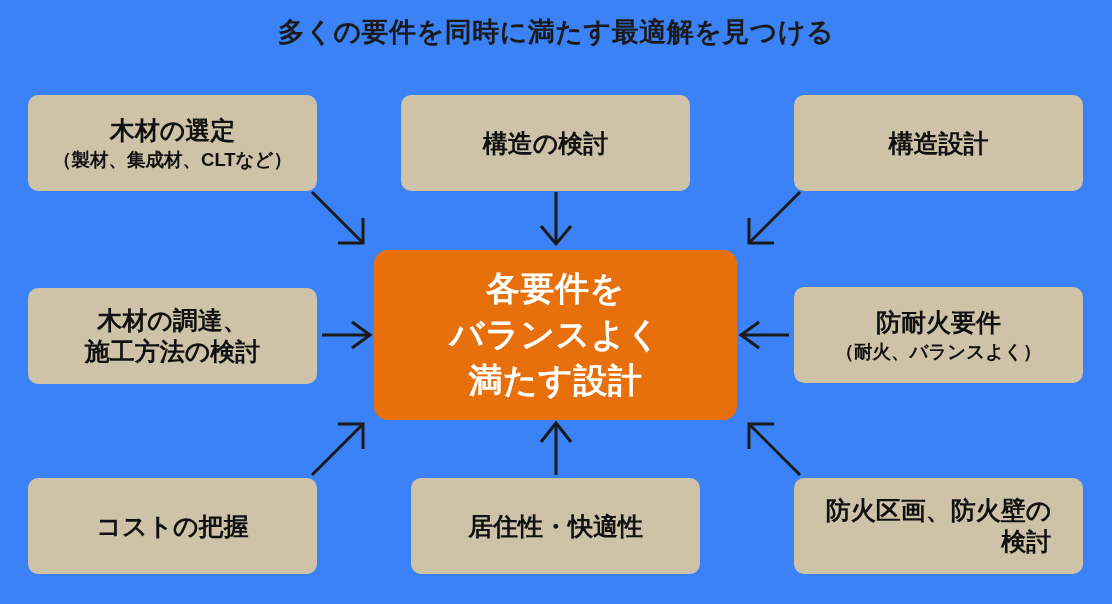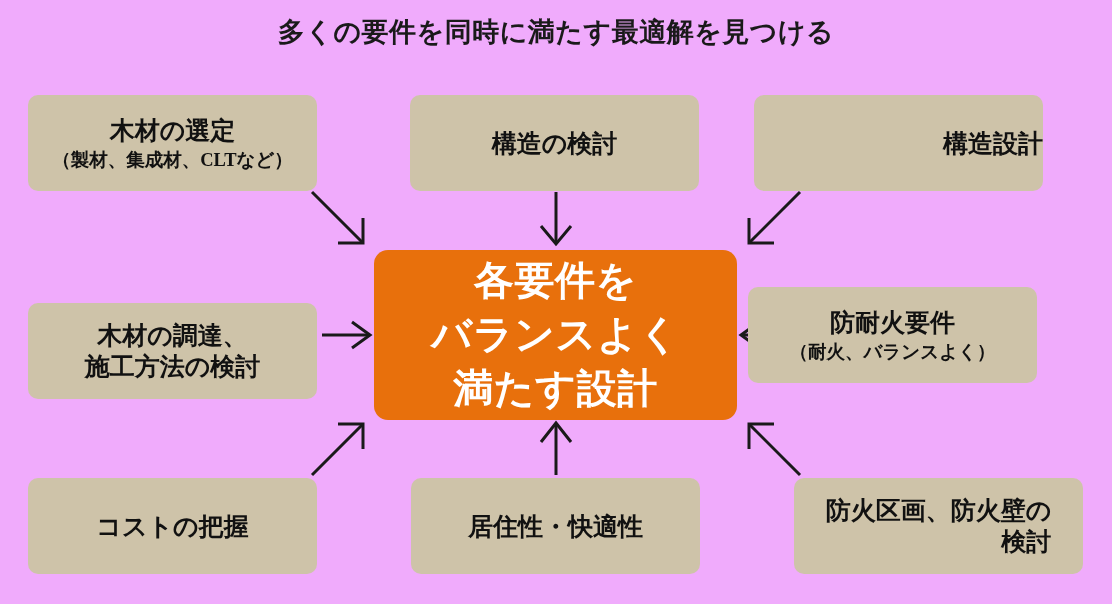--- a/index.html
+++ b/index.html
@@ -10,22 +10,21 @@
     width: 1112px;
     height: 604px;
     background: #f7f4f0;
     font-family: "Liberation Sans", "DejaVu Sans", sans-serif;
     overflow: hidden;
   }
   #diagram-root {
     position: relative;
     width: 1112px;
     height: 604px;
-    background: #f0abfc;
-    font-family: Liberation Serif, serif;
+    background: #3b82f6;
   }
   #title {
     position: absolute;
     left: 0;
     top: 14px;
     width: 1112px;
     text-align: center;
     font-size: 27px;
     font-weight: bold;
     color: #1a1a1a;
@@ -55,31 +54,31 @@
     font-weight: bold;
     margin-top: 3px;
     white-space: pre-line;
   }
   .node.center {
     background: #e8700c;
     color: #ffffff;
     border-radius: 14px;
   }
   .node.center .main {
-    font-size: 40px;
+    font-size: 34px;
     line-height: 1.35;
     letter-spacing: 0.5px;
   }
 
   
   #node-wood-selection   { left: 28px;  top: 95px;  width: 289px; height: 96px; }
-  #node-structure-study  { left: 410px; top: 95px;  width: 289px; height: 96px; }
-  #node-structural-design{ left: 754px; top: 95px;  width: 289px; height: 96px; align-items: flex-end; }
-  #node-procurement      { left: 28px;  top: 303px; width: 289px; height: 96px; }
-  #node-fire-resistance  { left: 748px; top: 287px; width: 289px; height: 96px; text-align: center; }
+  #node-structure-study  { left: 401px; top: 95px;  width: 289px; height: 96px; }
+  #node-structural-design{ left: 794px; top: 95px;  width: 289px; height: 96px; }
+  #node-procurement      { left: 28px;  top: 288px; width: 289px; height: 96px; }
+  #node-fire-resistance  { left: 794px; top: 287px; width: 289px; height: 96px; text-align: center; }
   #node-cost            { left: 28px;  top: 478px; width: 289px; height: 96px; }
   #node-livability      { left: 411px; top: 478px; width: 289px; height: 96px; }
   #node-fire-compart    { left: 794px; top: 478px; width: 289px; height: 96px; text-align: right; }
   #node-center          { left: 374px; top: 250px; width: 363px; height: 170px; }
 
   #arrow-layer {
     position: absolute;
     left: 0; top: 0;
     width: 1112px;
     height: 604px;

